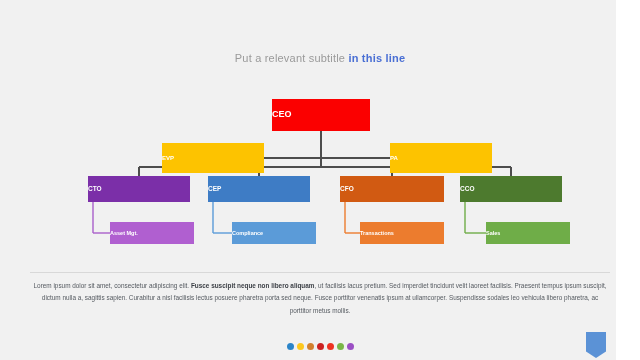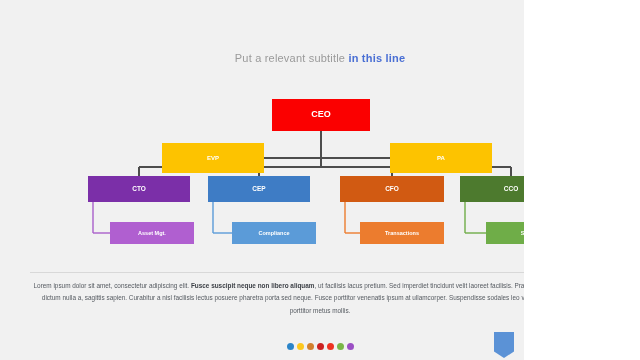--- a/index.html
+++ b/index.html
@@ -6,21 +6,21 @@
   html, body {
     margin: 0;
     padding: 0;
     background: #ffffff;
   }
   body {
     font-family: "Liberation Sans", sans-serif;
   }
   #slide {
     position: relative;
-    width: 524px;
+    width: 616px;
     height: 360px;
     background: #f1f1f1;
     overflow: hidden;
   }
 
   
   #subtitle {
     position: absolute;
     left: 0;
     top: 52px;
@@ -49,21 +49,21 @@
     top: 0;
     width: 640px;
     height: 360px;
     pointer-events: none;
   }
   .node {
     position: absolute;
     box-sizing: border-box;
     display: flex;
     align-items: center;
-    justify-content: center;
+    justify-content: flex-start;
     color: #ffffff;
     font-weight: bold;
     text-align: center;
     line-height: 1.1;
     overflow: hidden;
   }
   .node.lvl0 { font-size: 9px; }
   .node.lvl1 { font-size: 6px; font-weight: bold; }
   .node.lvl2 { font-size: 6.5px; font-weight: bold; }
   .node.lvl3 { font-size: 5.5px; font-weight: bold; }

